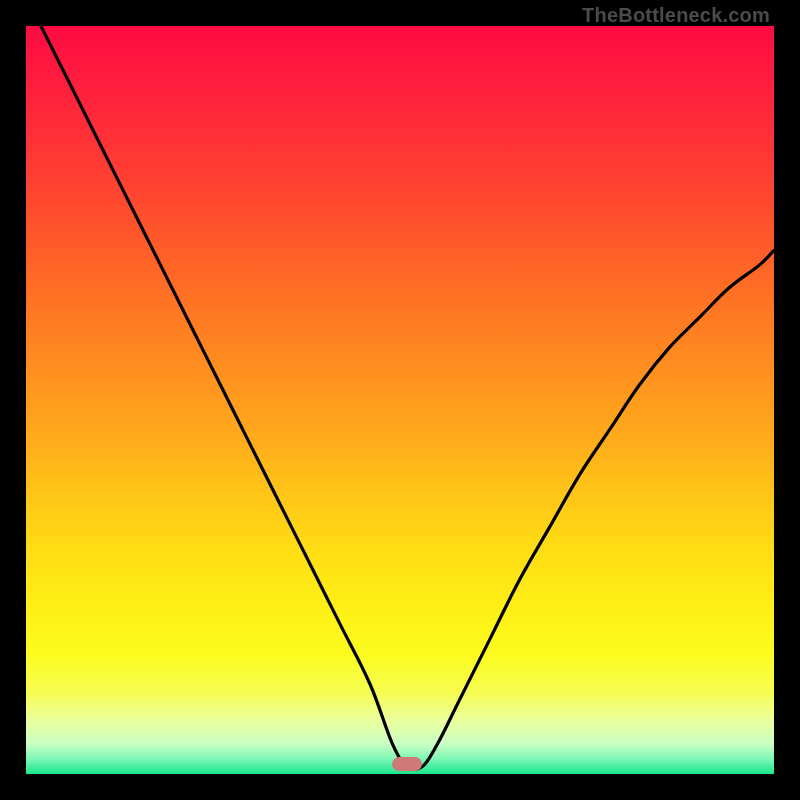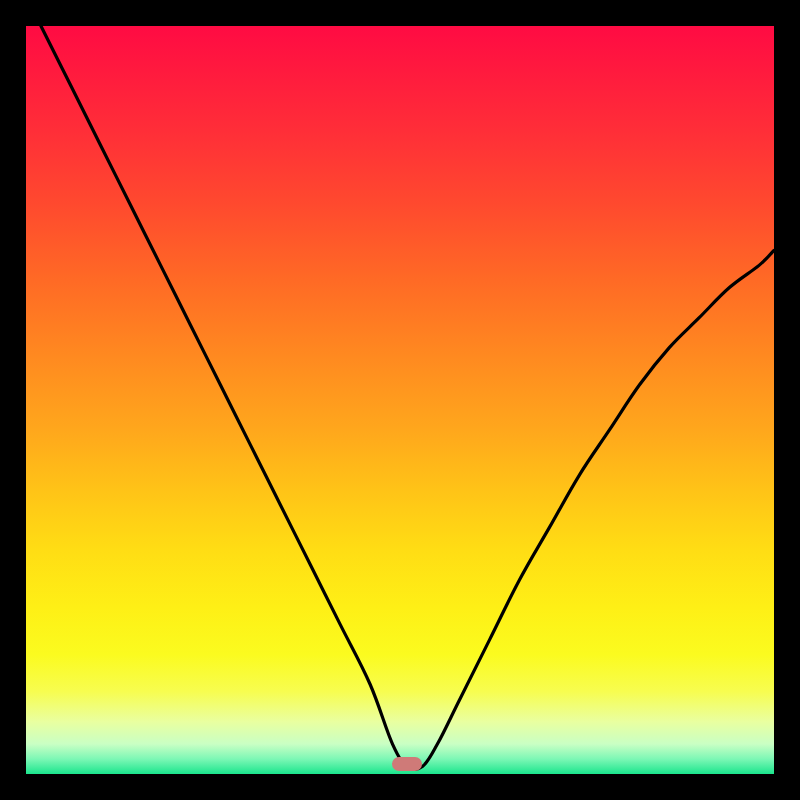--- a/index.html
+++ b/index.html
@@ -68,20 +68,21 @@
     height: 14px;
     border-radius: 7px;
     transform: translate(-50%, -50%);
   }
 </style>
 </head>
 <body>
 
 <div class="frame">
 
+  <div class="watermark">TheBottleneck.com</div>
 
   <div class="plot-area">
     <svg viewBox="0 0 748 748" preserveAspectRatio="none">
       <path id="curve-path" fill="none" stroke="#000" stroke-width="3.2" stroke-linecap="round" stroke-linejoin="round" d="M 14.96 0.00 C 20.35 10.77, 34.11 38.30, 44.88 59.84 C 55.65 81.38, 64.03 98.14, 74.80 119.68 C 85.57 141.22, 93.95 157.98, 104.72 179.52 C 115.49 201.06, 123.87 217.82, 134.64 239.36 C 145.41 260.90, 153.79 277.66, 164.56 299.20 C 175.33 320.74, 183.71 337.50, 194.48 359.04 C 205.25 380.58, 213.63 397.34, 224.40 418.88 C 235.17 440.42, 243.55 457.18, 254.32 478.72 C 265.09 500.26, 273.47 517.02, 284.24 538.56 C 295.01 560.10, 303.39 576.86, 314.16 598.40 C 324.93 619.94, 334.66 636.70, 344.08 658.24 C 353.50 679.78, 359.79 703.27, 366.52 718.08 C 373.25 732.89, 376.09 736.48, 381.48 740.52 C 386.87 744.56, 391.05 744.56, 396.44 740.52 C 401.83 736.48, 404.67 730.20, 411.40 718.08 C 418.13 705.96, 424.42 692.05, 433.84 673.20 C 443.26 654.35, 452.99 634.90, 463.76 613.36 C 474.53 591.82, 482.91 573.72, 493.68 553.52 C 504.45 533.32, 512.83 520.01, 523.60 501.16 C 534.37 482.31, 542.75 466.30, 553.52 448.80 C 564.29 431.30, 572.67 420.08, 583.44 403.92 C 594.21 387.76, 602.59 373.85, 613.36 359.04 C 624.13 344.23, 632.51 333.76, 643.28 321.64 C 654.05 309.52, 662.43 302.49, 673.20 291.72 C 683.97 280.95, 692.35 271.22, 703.12 261.80 C 713.89 252.38, 724.96 246.09, 733.04 239.36 C 741.12 232.63, 745.31 227.09, 748.00 224.40"></path>
     </svg>
 
     <div id="min-marker" class="marker" style="left: 381.48px; top: 738.276px; background: rgb(207, 122, 120);"></div>
   </div>
 
 </div>

